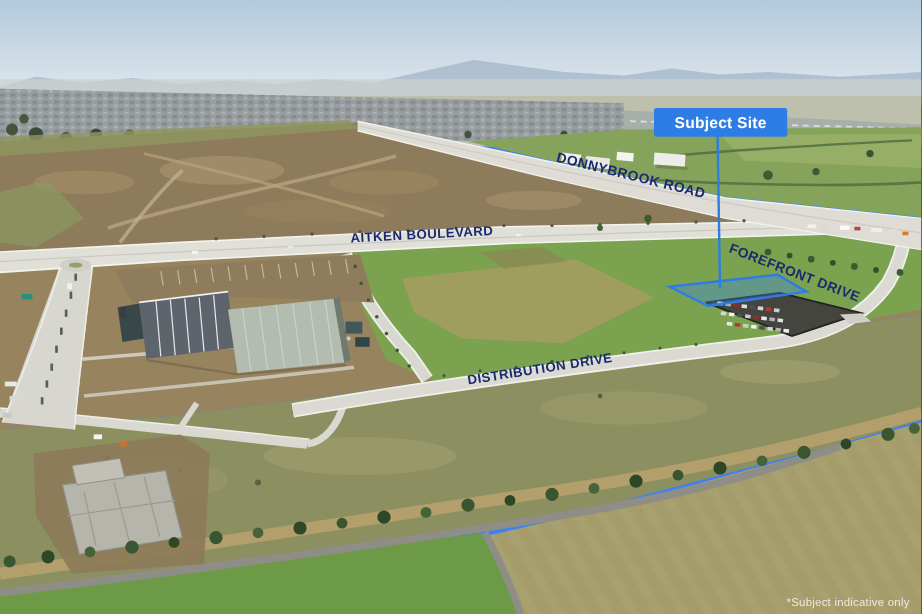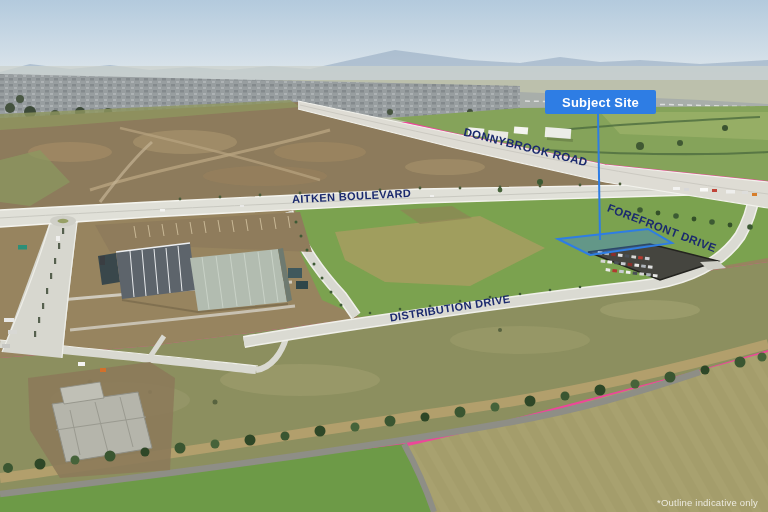--- a/index.html
+++ b/index.html
@@ -1,18 +1,18 @@
 <!DOCTYPE html>
 <html><head>
 <meta charset="utf-8">
 <style>
   html,body{margin:0;padding:0;background:#222;}
   .stage{
     position:relative;width:768px;height:512px;overflow:hidden;
-    font-family:"Liberation Sans",sans-serif;background:#ec4899;
+    font-family:"Liberation Sans",sans-serif;background:#3b82f6;
   }
   .stage svg{position:absolute;left:0;top:0;display:block;}
   .overlay{position:absolute;left:0;top:0;width:768px;height:512px;pointer-events:none;}
   .road-label{
     position:absolute;font-weight:700;font-size:11px;letter-spacing:.4px;
     color:#1b2a6e;white-space:nowrap;transform-origin:center;
   }
   .road-label.donnybrook{left:462px;top:141px;font-size:11.5px;transform:rotate(14deg);}
   .road-label.aitken{left:292px;top:190px;transform:rotate(-3deg);}
   .road-label.forefront{left:604px;top:222px;font-size:11.5px;transform:rotate(21deg);}
@@ -363,16 +363,16 @@
     <line x1="598" y1="113" x2="600" y2="240" stroke-width="2" stroke="#2e7de4"></line>
   </g>
 </svg>
 
 <div class="overlay">
   <div class="subject-site-label">Subject Site</div>
   <div class="road-label donnybrook">DONNYBROOK ROAD</div>
   <div class="road-label aitken">AITKEN BOULEVARD</div>
   <div class="road-label forefront">FOREFRONT DRIVE</div>
   <div class="road-label distribution">DISTRIBUTION DRIVE</div>
-  <div class="disclaimer">*Outline indicative only</div>
+  <div class="disclaimer">*Subject indicative only</div>
 </div>
 
 </div>
 
 </body></html>

